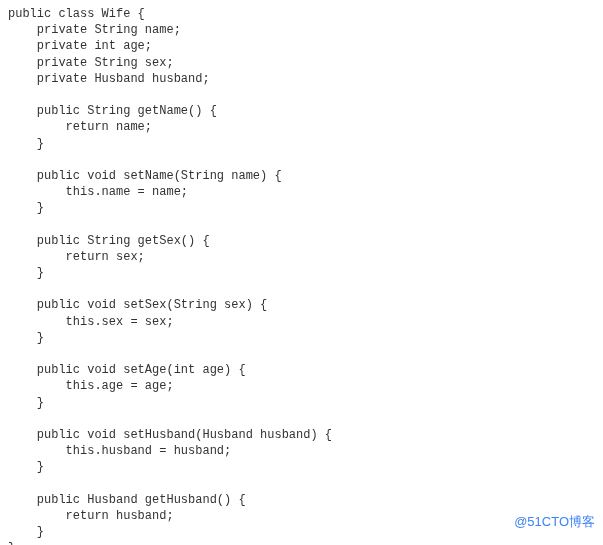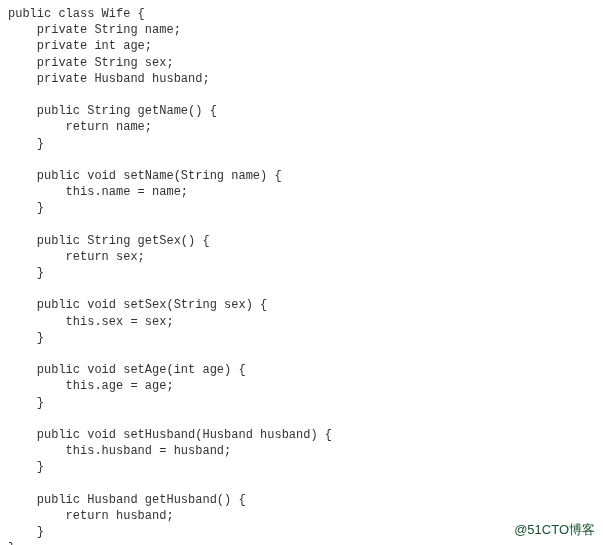--- a/index.html
+++ b/index.html
@@ -15,24 +15,24 @@
     position: relative;
     overflow: hidden;
   }
   .code-block {
     padding: 6px 8px;
     white-space: pre;
   }
   .watermark {
     position: absolute;
     right: 8px;
-    bottom: 6px;
+    bottom: 14px;
     font-family: Arial, sans-serif;
     font-size: 13px;
-    color: #14532d;
+    color: #3b82f6;
     user-select: none;
   }
 </style>
 </head>
 <body>
 
 <div class="code-block">public class Wife {
     private String name;
     private int age;
     private String sex;

